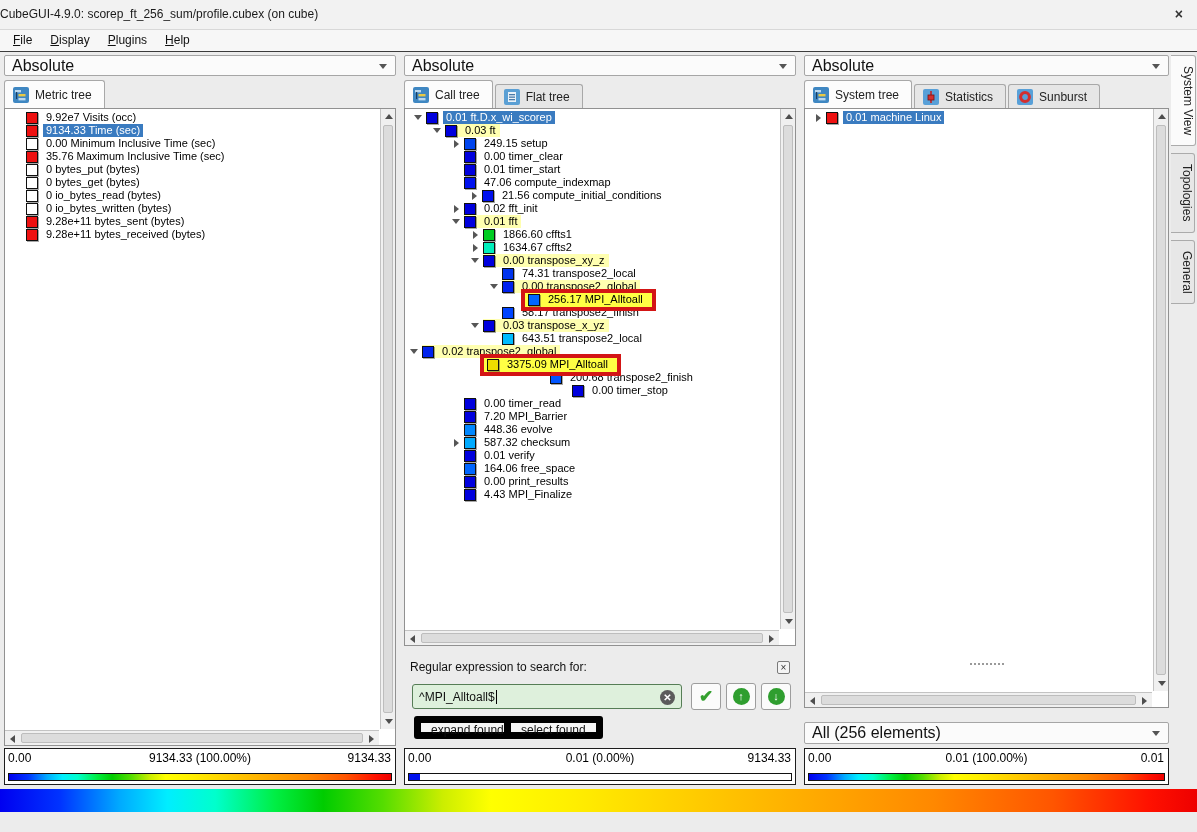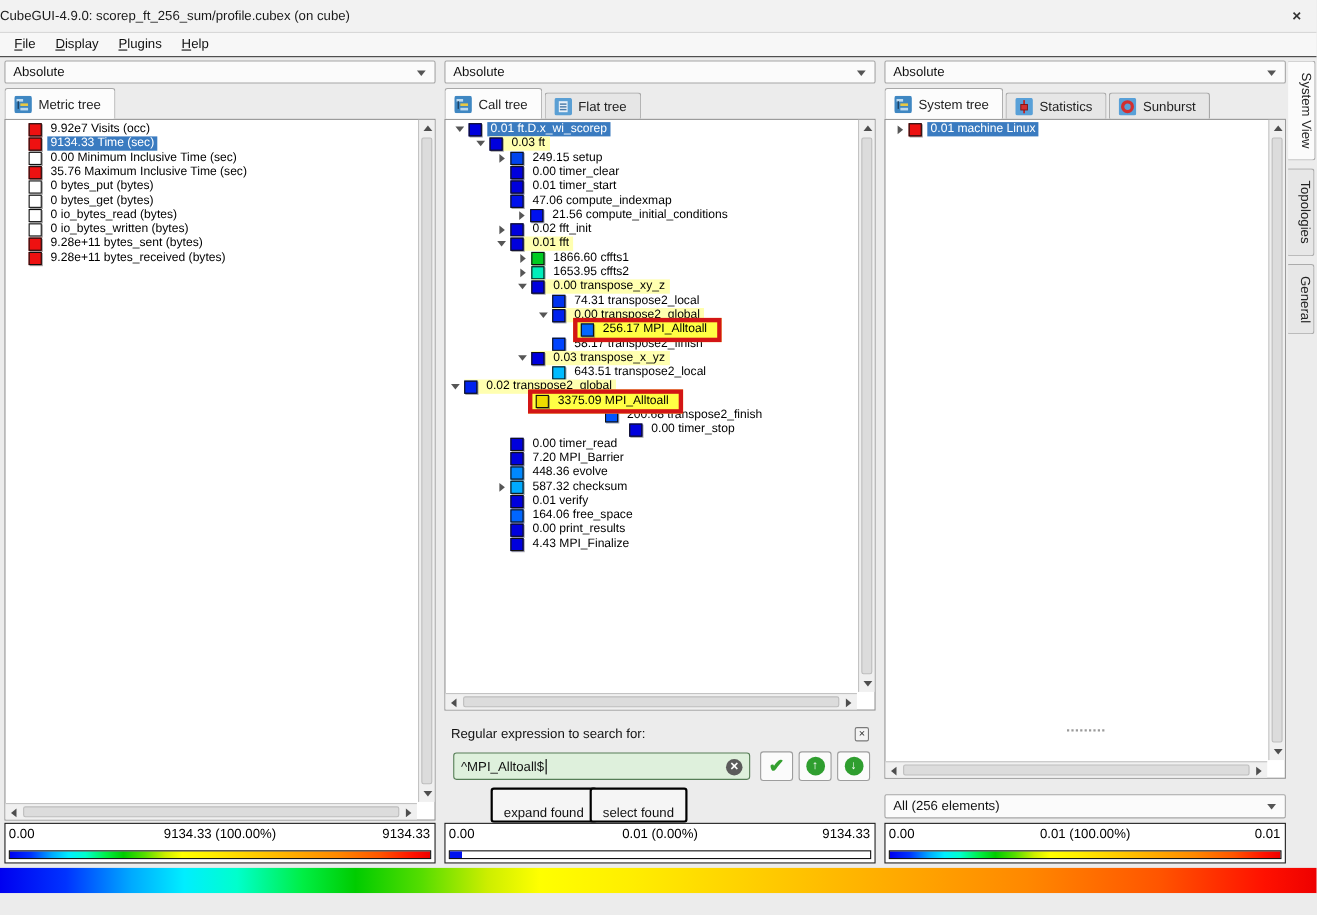--- a/index.html
+++ b/index.html
@@ -16,21 +16,21 @@
   .menu-item { display:inline-block; padding:3px 9px 0 9px; font-size:12px; color:#111; height:22px; }
 
   
   .main { position:absolute; top:52px; left:0; right:0; height:694px; }
   .panel { position:absolute; top:3px; bottom:0; }
   #panel-metric { left:4px;  width:392px; }
   #panel-call   { left:404px; width:392px; }
   #panel-system { left:804px; width:365px; }
 
   
-  .combo { position:absolute; left:0; right:0; top:0; height:21px; background:#fbfbfb; border:1px solid #a6a6a6; border-radius:2px; font-size:12px; color:#111; line-height:19px; padding-left:7px; }
+  .combo { position:absolute; left:0; right:0; top:0; height:21px; background:#fbfbfb; border:1px solid #a6a6a6; border-radius:2px; font-size:16px; color:#111; line-height:19px; padding-left:7px; }
   .combo-arrow { position:absolute; right:8px; top:8px; width:0; height:0; border-left:4px solid transparent; border-right:4px solid transparent; border-top:5px solid #555; }
 
   
   .tabbar { position:absolute; left:0; right:0; top:25px; height:28px; display:flex; align-items:flex-end; }
   .tab { display:inline-flex; align-items:center; gap:6px; height:24px; padding:0 12px 0 8px; background:#e6e6e6; border:1px solid #a8a8a8; border-bottom:none; border-radius:3px 3px 0 0; font-size:12px; color:#222; margin-right:2px; position:relative; }
   .tab.active { height:28px; background:#fcfcfc; z-index:2; }
   .tabicon { width:16px; height:16px; display:inline-block; flex-shrink:0; }
 
   
   .treeframe { position:absolute; left:0; right:0; background:#fff; border:1px solid #919191; }
@@ -63,21 +63,21 @@
 
   
   .search-label-row { position:absolute; left:6px; right:4px; top:605px; height:16px; font-size:12px; color:#111; }
   .dismiss-box { position:absolute; right:2px; top:1px; width:13px; height:13px; border:1px solid #7a7a7a; border-radius:2px; font-size:10px; line-height:11px; text-align:center; color:#333; background:#f4f4f4; }
   .search-input { position:absolute; left:8px; top:629px; width:270px; height:25px; background:#def0dc; border:1px solid #567d56; border-radius:3px; display:flex; align-items:center; padding:0 24px 0 6px; font-size:12px; color:#111; }
   .caret { width:1px; height:14px; background:#000; margin-left:1px; }
   .clear-btn { position:absolute; right:6px; top:5px; width:15px; height:15px; border-radius:50%; background:#5b5b5b; color:#fff; font-size:10px; line-height:15px; text-align:center; font-weight:bold; }
   .sq-btn { position:absolute; top:628px; width:30px; height:27px; background:#fbfbfb; border:1px solid #9d9d9d; border-radius:3px; display:flex; align-items:center; justify-content:center; }
   .check-glyph { color:#34a02f; font-size:17px; font-weight:bold; line-height:1; }
   .circ { width:17px; height:17px; border-radius:50%; background:#2f9e2f; color:#fff; font-size:11px; font-weight:bold; text-align:center; line-height:17px; }
-  .qbtn { position:absolute; top:661px; height:23px; background:#f5f5f5; border:2px solid #000000; border-radius:3px; font-size:12px; color:#111; padding:14px 10px; font-family:"Liberation Sans",sans-serif;margin-left:32px; }
+  .qbtn { position:absolute; top:661px; height:23px; background:#f5f5f5; border:7px solid #000000; border-radius:3px; font-size:12px; color:#111; padding:0 10px; font-family:"Liberation Sans",sans-serif; }
 
   
   .splitter-dots { position:absolute; left:50%; width:34px; margin-left:-17px; top:608px; border-top:2px dotted #9a9a9a; }
   #combo-system-sel { top:auto; bottom:2px; height:22px; }
 
   
   #side-tabs { position:absolute; left:1171px; top:3px; width:25px; bottom:0; }
   .vtab { writing-mode:vertical-rl; width:24px; background:#e7e7e7; border:1px solid #ababab; border-left:none; border-radius:0 3px 3px 0; font-size:12px; color:#222; padding:10px 0; text-align:center; margin-bottom:7px; }
   .vtab.active { background:#fbfbfb; width:25px; }
 
@@ -281,21 +281,21 @@
               </span>
             </div>
             <div class="trow" style="padding-left: 61px;">
               <span class="exp exp-r"></span>
               <span class="nicon" style="background:#00cc22"></span>
               <span class="lbl">1866.60 cffts1</span>
             </div>
             <div class="trow" style="padding-left: 61px;">
               <span class="exp exp-r"></span>
               <span class="nicon" style="background:#00eebb"></span>
-              <span class="lbl">1653.95 cffts2</span>
+              <span class="lbl">1634.67 cffts2</span>
             </div>
             <div class="trow" style="padding-left: 61px;">
               <span class="exp exp-d"></span>
               <span class="mwrap">
                 <span class="nicon" style="background:#0000dd"></span>
                 <span class="lbl">0.00 transpose_xy_z</span>
               </span>
             </div>
             <div class="trow" style="padding-left: 80px;">
               <span class="exp "></span>

